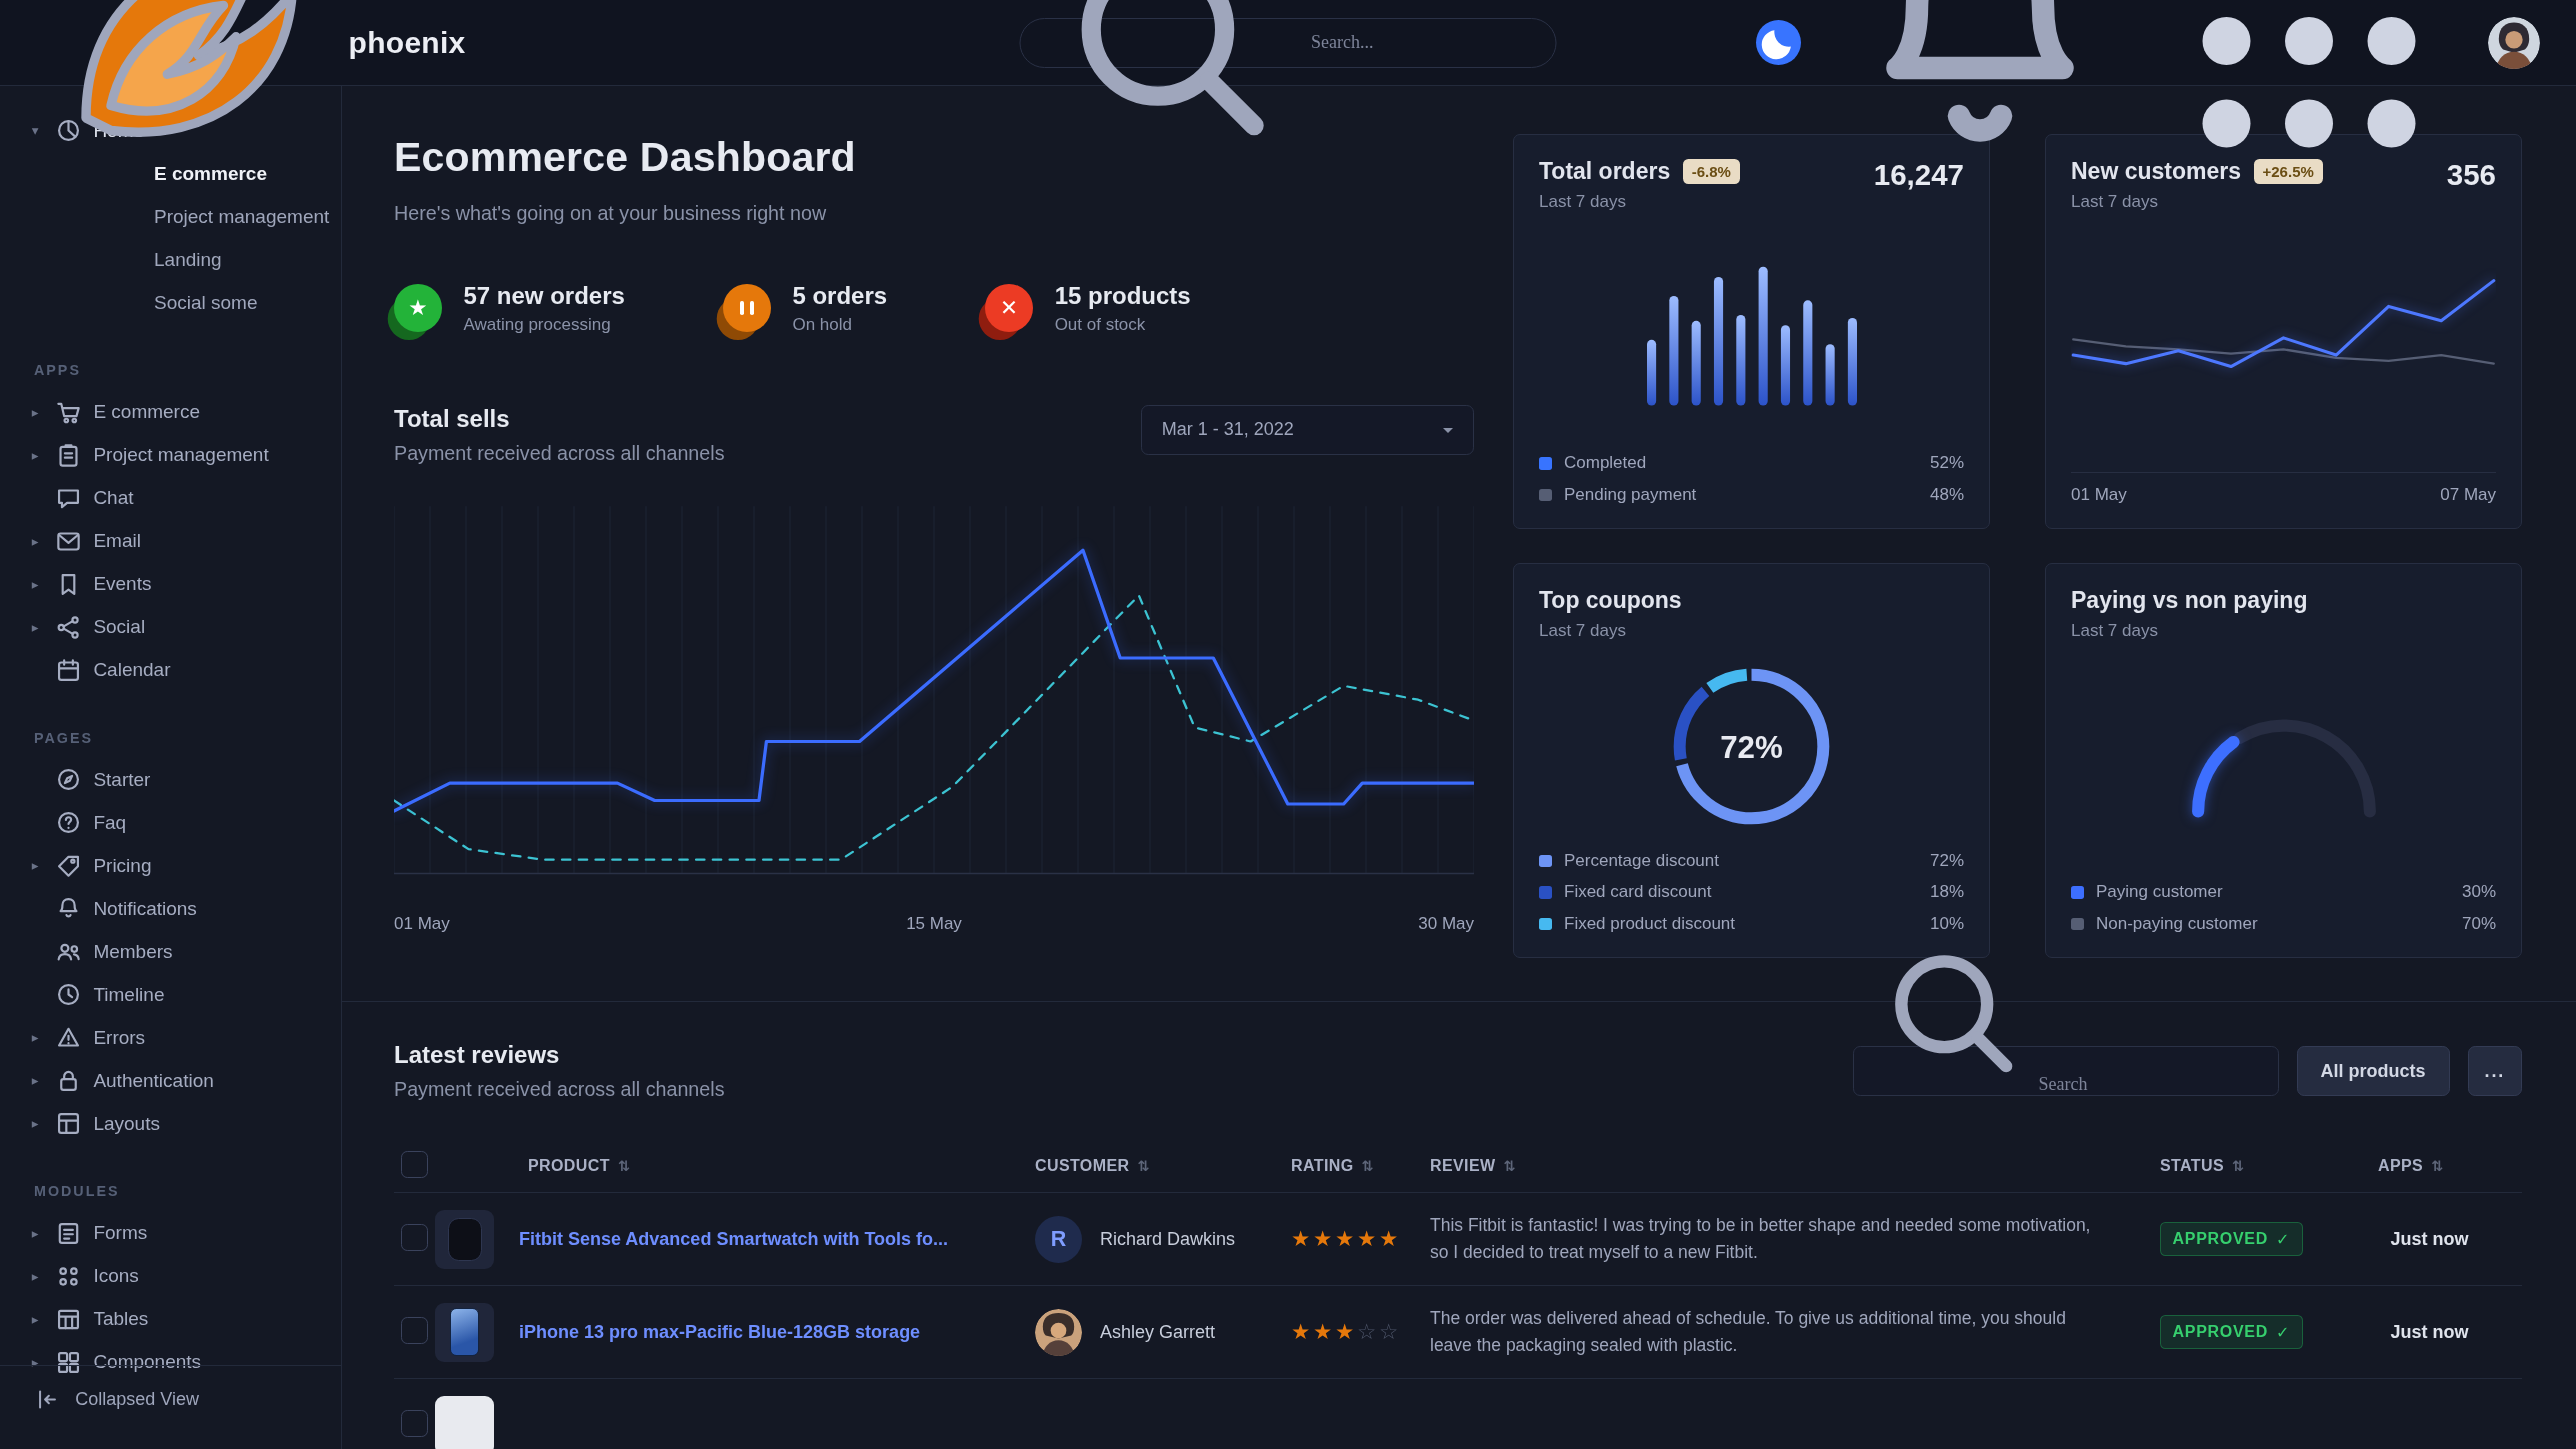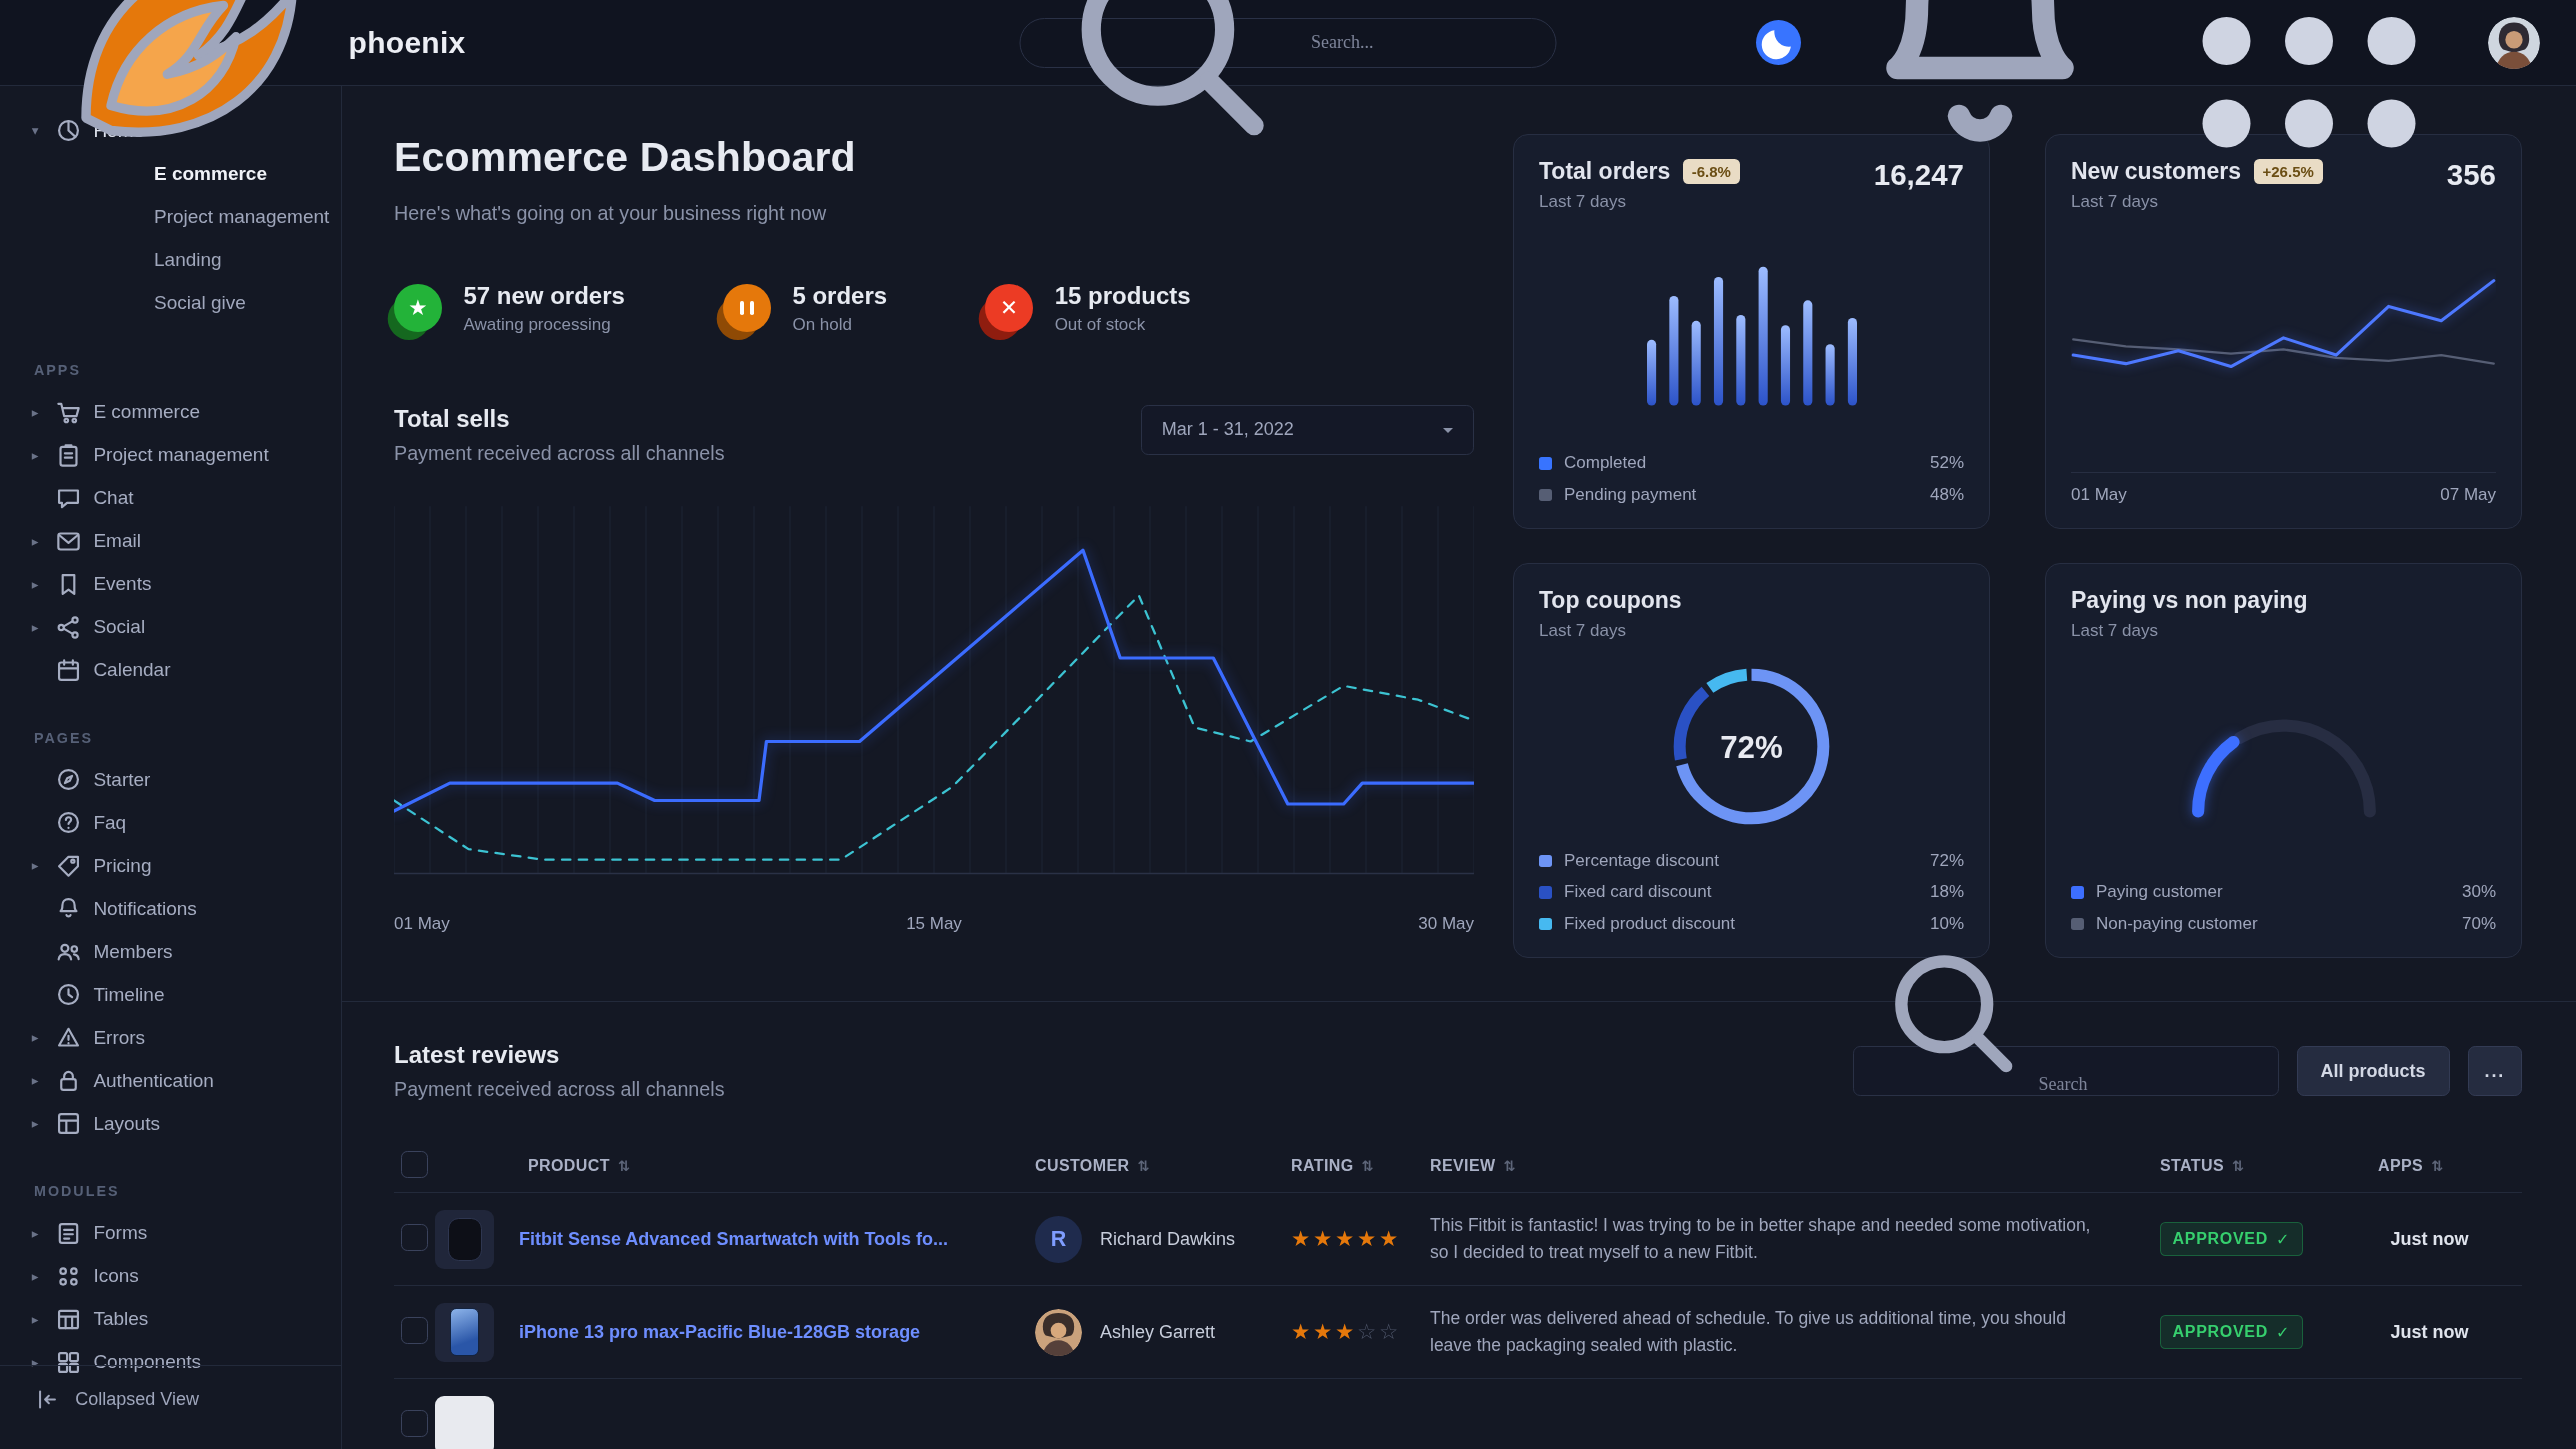--- a/index.html
+++ b/index.html
@@ -67,21 +67,21 @@
     justify-content:space-between;padding:0 19.7px;font-size:18px;color:#9fa6bc;background:#141827;cursor:pointer}
   .tri{width:0;height:0;border:5.4px solid transparent;border-top-color:#8a92a8;margin-top:6.3px}
   .sells-chart{margin-top:34px;position:relative}
   #sellsChart{width:100%;height:405px;display:block}
   .x-labels{position:relative;height:27px;margin-top:10.7px;font-size:17px;color:#9fa6bc}
   .x-labels span{position:absolute;top:0}
   .x-labels .t0{left:0}.x-labels .t1{left:50%;transform:translateX(-50%)}.x-labels .t2{right:0}
 
   
   .cards{display:grid;grid-template-columns:1fr 1fr;gap:34px 55px;grid-auto-rows:395px}
-  .card{background:#171d2d;border:0.9px solid #272e42;border-radius:15px;padding:23px 25px;display:flex;flex-direction:column}
+  .card{background:#171d2d;border:0.9px solid #272e42;border-radius:7px;padding:23px 25px;display:flex;flex-direction:column}
   .card-top{display:flex;justify-content:space-between;align-items:flex-start}
   .card-title-row{display:flex;align-items:center}
   .card-title{font-size:23px;font-weight:700;color:#e2e5ee}
   .badge{font-size:15px;font-weight:700;padding:3.6px 9px;border-radius:5.4px;background:#e9dcc5;color:#6b4e14;margin-left:12.5px}
   .card-value{font-size:29.5px;font-weight:700;color:#e7eaf1}
   .card-period{font-size:17px;color:#8a92a8;margin-top:7.2px}
   .chart-mid{flex:1;display:flex;align-items:center;justify-content:center}
   #ordersBars{width:210px;height:157px}
   #custLine{width:100%;height:170px}
   #donutChart{width:175px;height:175px}
@@ -210,21 +210,21 @@
           <svg viewBox="0 0 20 20">
             <circle cx="10" cy="10" r="6.5"></circle>
             <path d="M10 3.5V10l4.8 4.4"></path>
           </svg>
         </span>
         <span class="nav-text">Home</span>
       </div>
       <div class="nav-child active">E commerce</div>
       <div class="nav-child">Project management</div>
       <div class="nav-child">Landing</div>
-      <div class="nav-child">Social give</div>
+      <div class="nav-child">Social some</div>
       <div class="nav-label">APPS</div>
       <div class="nav-item">
         <span class="caret">▸</span>
         <span class="icon">
           <svg viewBox="0 0 20 20">
             <path d="M3 4h2l2 8.5h8.5L17 7H6"></path>
             <circle cx="8.5" cy="15.5" r="1.2"></circle>
             <circle cx="14" cy="15.5" r="1.2"></circle>
           </svg>
         </span>

